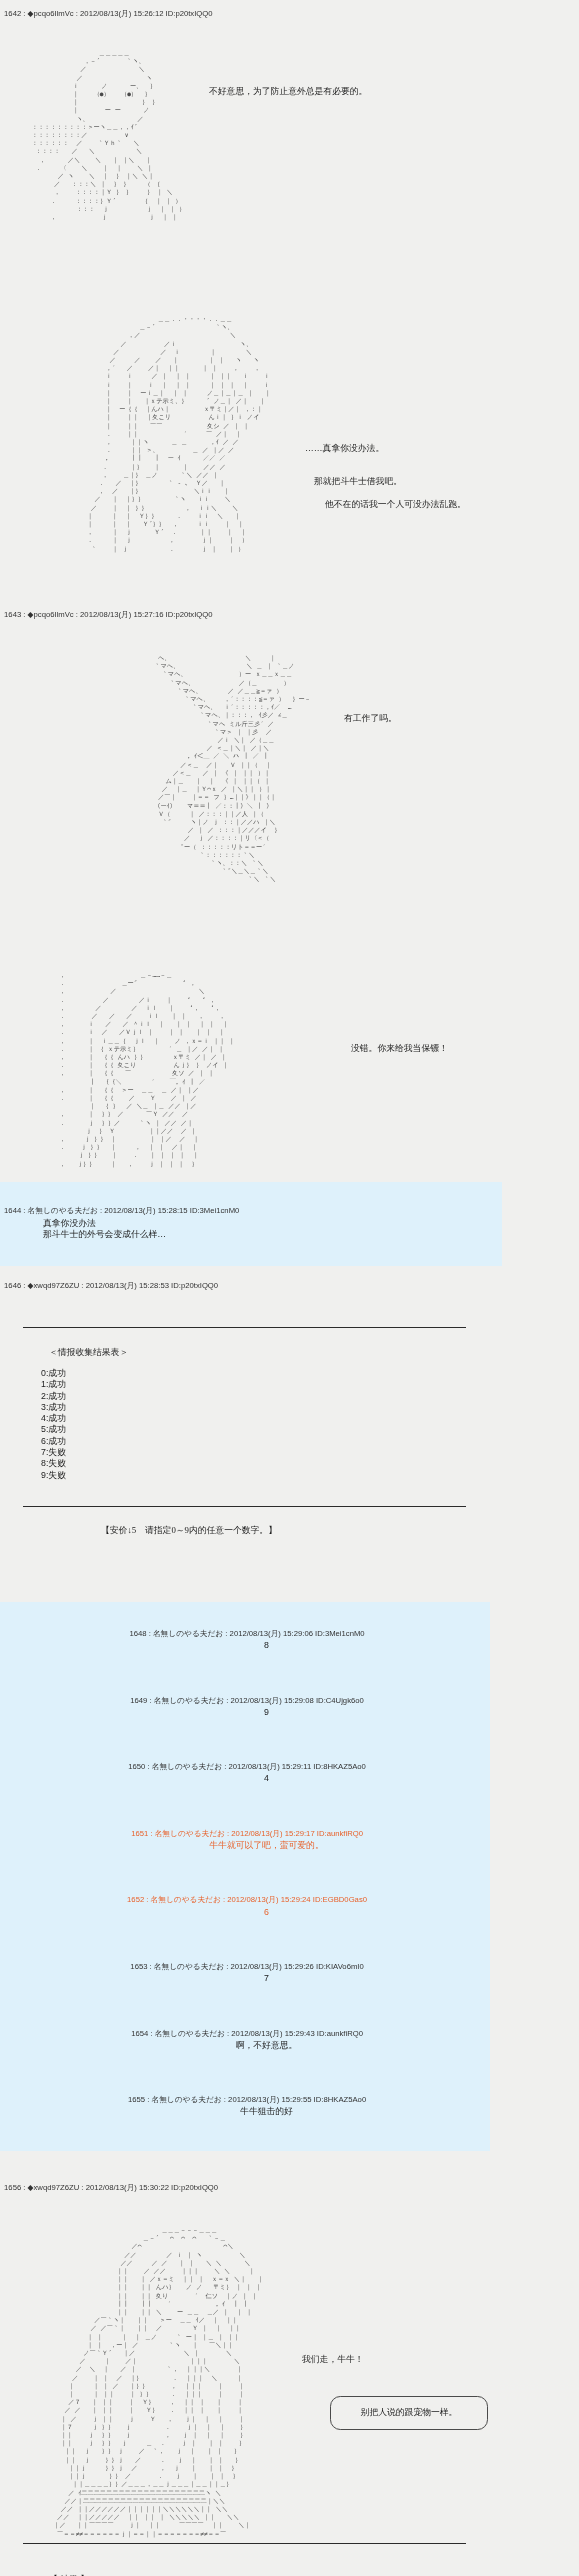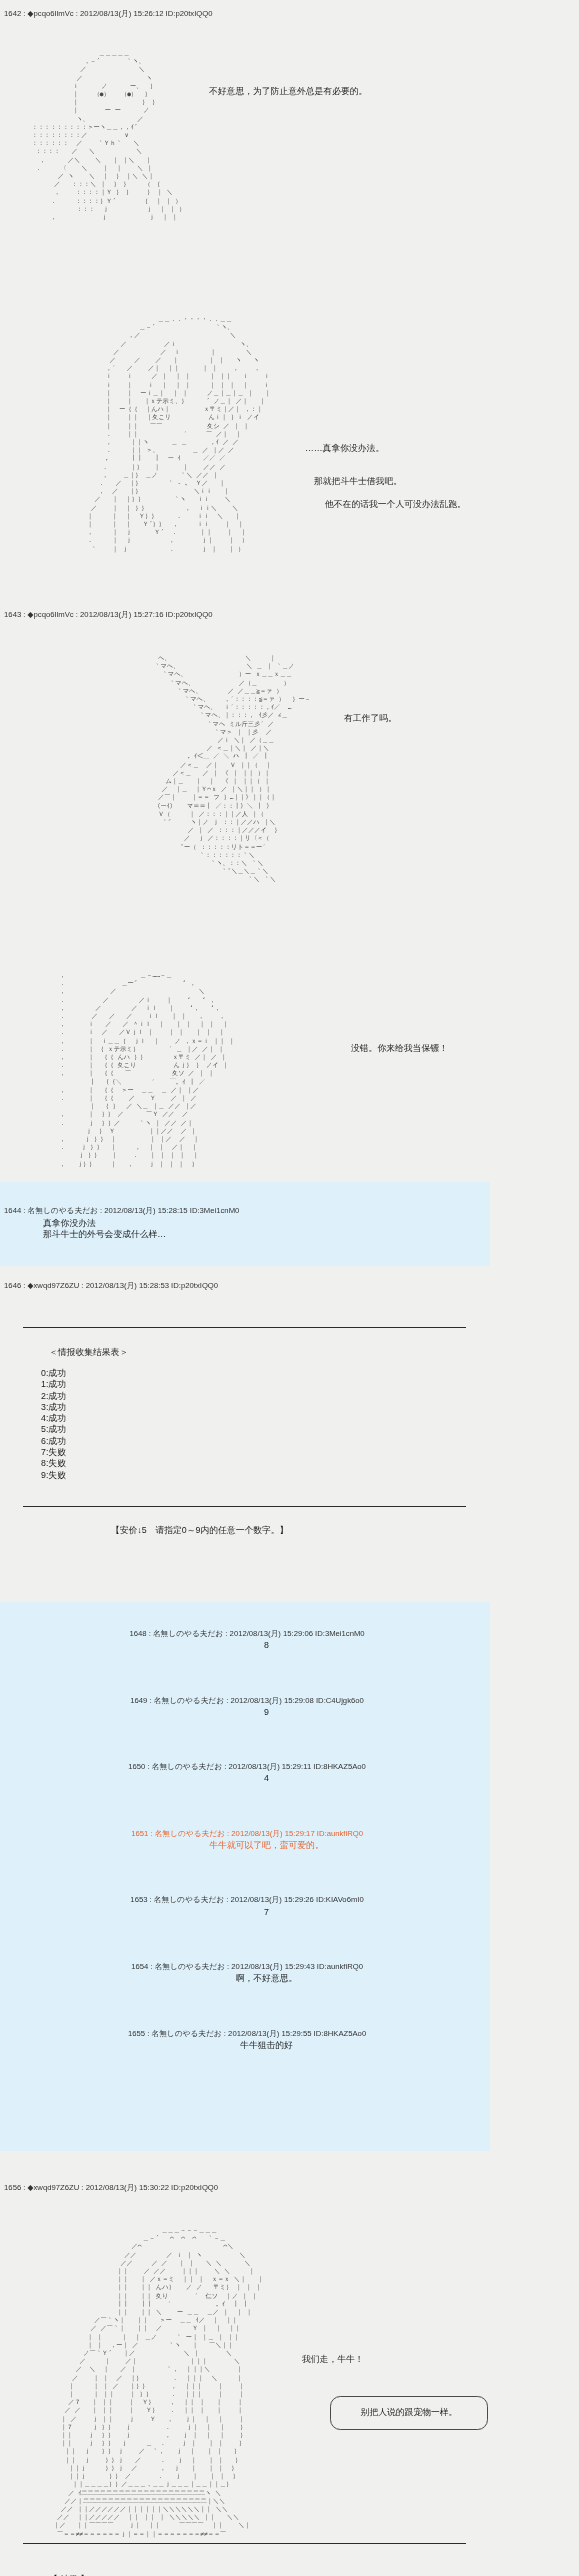--- a/index.html
+++ b/index.html
@@ -135,42 +135,42 @@
       ，      ｜  ｝｝ ／      ￣Ｙ ／／  ／
       ．      ｊ  ｝｝／     ｀ヽ ｜ ／／ ／｜
              ｊ  ｝ Ｙ         ｜｜／／  ／ ｜
       ，     ｊ ｝｝ ｜         ｜ ｜／  ／  ｜
       ．    ｊ ｝｝  ｜     ，  ｜ ｜  ／｜  ｜
            ｊ ｝｝   ｜    ．   ｜ ｜ ｜ ｜  ｜
       ，   ｊ｝｝    ｜   ，    ｊ ｜ ｜ ｜  ｝</pre>
     <div class="dlg" style="left:351px;top:461px;">没错。你来给我当保镖！</div>
   </div>
 
-  <div class="post blue" style="height:84px;">
+  <div class="post blue" style="height:84px;padding-left:12px;">
     <div class="hdr" style="top:23px;">1644 : 名無しのやる夫だお : 2012/08/13(月) 15:28:15 ID:3Mei1cnM0</div>
     <div class="dlg" style="left:43px;top:36px;white-space:pre-line;">真拿你没办法
 那斗牛士的外号会变成什么样…</div>
   </div>
 
   <div class="post gray" style="height:336px;">
     <div class="hdr" style="top:14.4px;">1646 : ◆xwqd97Z6ZU : 2012/08/13(月) 15:28:53 ID:p20txIQQ0</div>
     <div class="hrline" style="top:61px;"></div>
     <div class="tbl-title" style="left:49px;top:81px;">＜情报收集结果表＞</div>
     <pre class="res-list" style="left:41px;top:102px;">0:成功
 1:成功
 2:成功
 3:成功
 4:成功
 5:成功
 6:成功
 7:失败
 8:失败
 9:失败</pre>
     <div class="hrline" style="top:240px;"></div>
-    <div class="dlg" style="left:111px;top:259px;">【安价↓5　请指定0～9内的任意一个数字。】</div>
+    <div class="dlg" style="left:101px;top:259px;font-family:Liberation Serif, serif;">【安价↓5　请指定0～9内的任意一个数字。】</div>
   </div>
 
   <div class="post blue comments" style="height:549px;padding-top:26px;text-align:center;">
 
       <div class="comment">
         <div class="c-hdr">1648 : 名無しのやる夫だお : 2012/08/13(月) 15:29:06 ID:3Mei1cnM0</div>
         <div class="c-body">8</div>
       </div>
 
       <div class="comment">
@@ -181,20 +181,24 @@
       <div class="comment">
         <div class="c-hdr">1650 : 名無しのやる夫だお : 2012/08/13(月) 15:29:11 ID:8HKAZ5Ao0</div>
         <div class="c-body">4</div>
       </div>
 
       <div class="comment highlight">
         <div class="c-hdr">1651 : 名無しのやる夫だお : 2012/08/13(月) 15:29:17 ID:aunkfiRQ0</div>
         <div class="c-body">牛牛就可以了吧，蛮可爱的。</div>
       </div>
 
+      <div class="comment highlight">
+        <div class="c-hdr">1652 : 名無しのやる夫だお : 2012/08/13(月) 15:29:24 ID:EGBD0Gas0</div>
+        <div class="c-body">6</div>
+      </div>
 
       <div class="comment">
         <div class="c-hdr">1653 : 名無しのやる夫だお : 2012/08/13(月) 15:29:26 ID:KIAVo6mI0</div>
         <div class="c-body">7</div>
       </div>
 
       <div class="comment">
         <div class="c-hdr">1654 : 名無しのやる夫だお : 2012/08/13(月) 15:29:43 ID:aunkfiRQ0</div>
         <div class="c-body">啊，不好意思。</div>
       </div>

